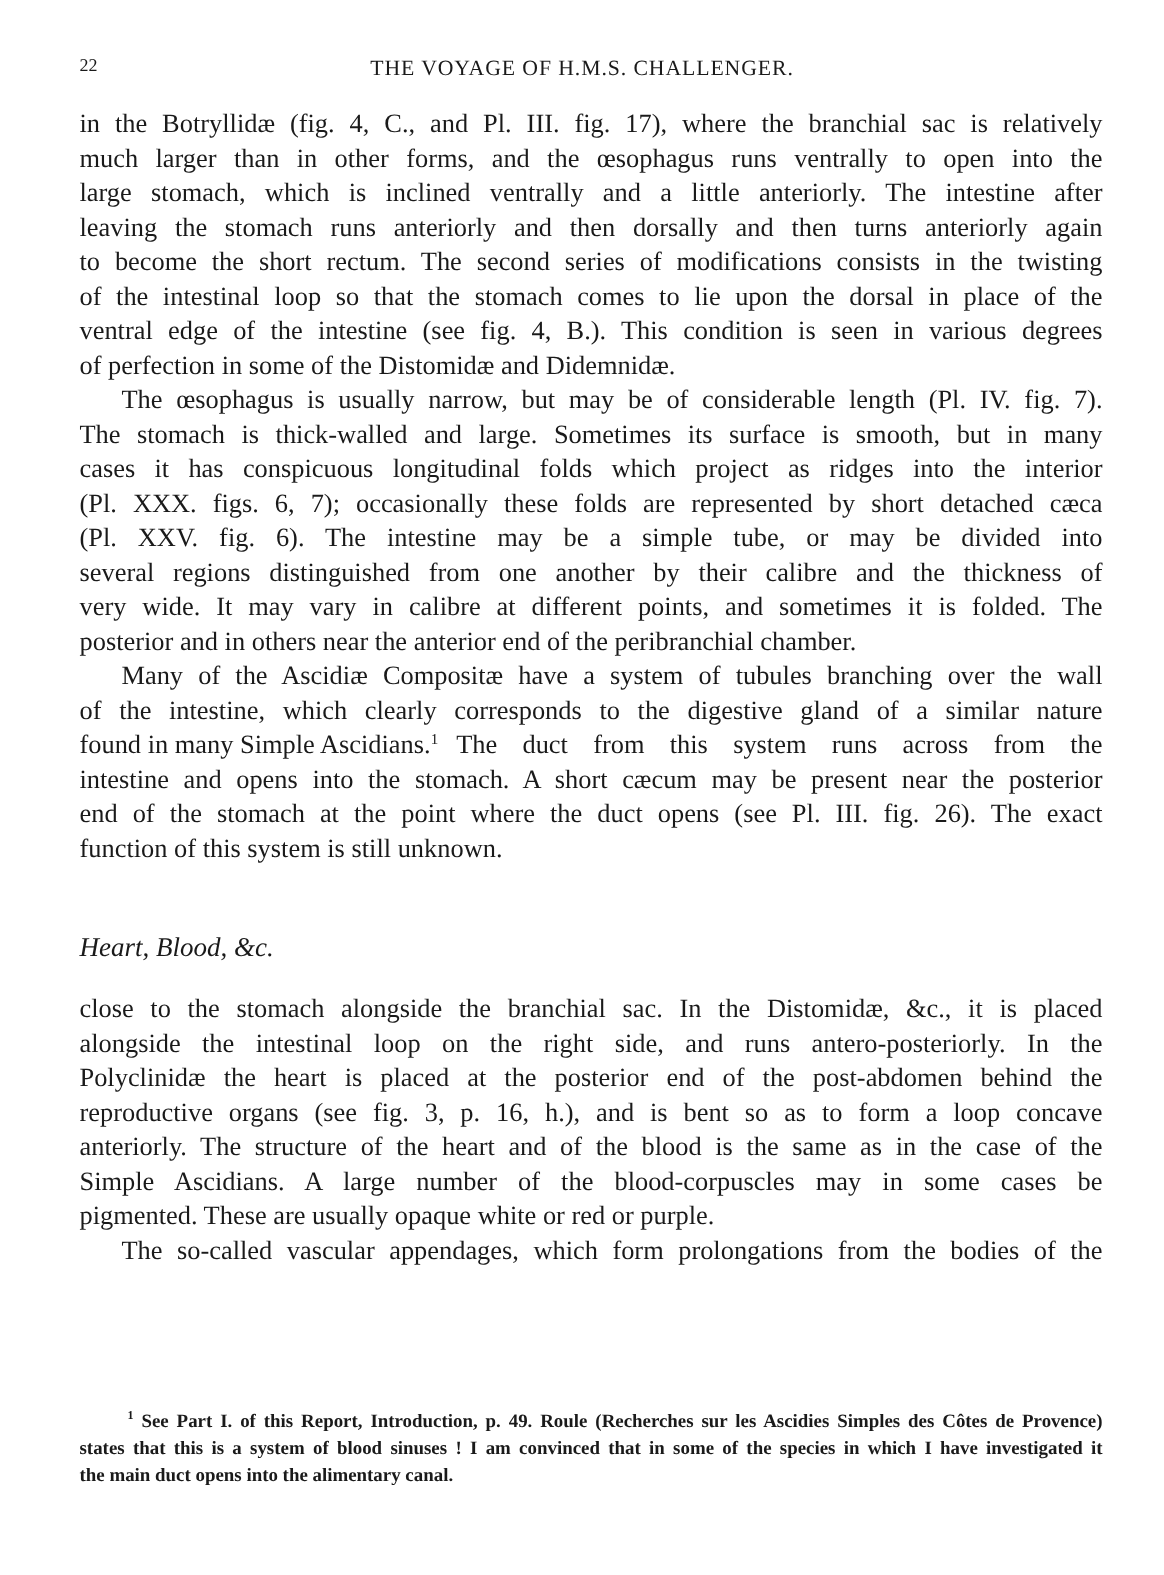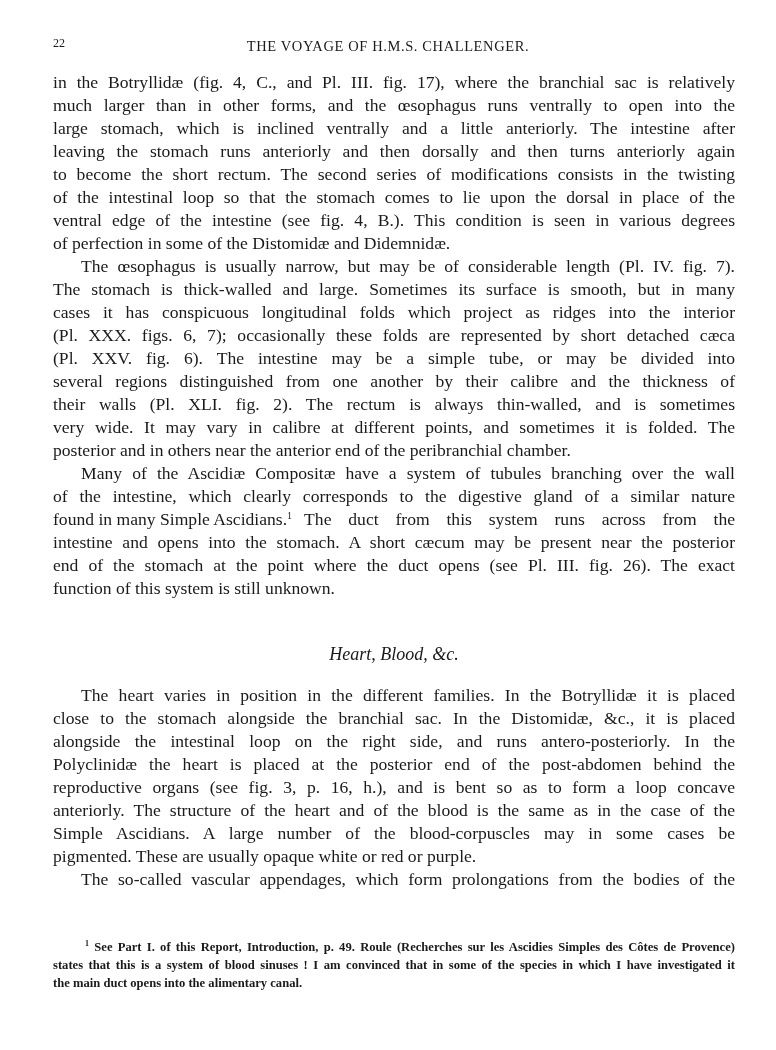--- a/index.html
+++ b/index.html
@@ -9,21 +9,21 @@
   .page-number { position: absolute; left: 0; top: 0; font-size: 12px; }
   .running-title { position: absolute; left: 0; right: 12px; top: 2px; text-align: center;
                    font-size: 14.5px; letter-spacing: 0.6px; }
   .body-text { position: absolute; left: 53px; top: 71px; width: 682px; }
   .line { height: 23px; line-height: 23px; font-size: 17.6px; white-space: nowrap;
           text-align: justify; text-align-last: justify; }
   .line.last { text-align-last: left; }
   .line.indent { padding-left: 28px; }
   .spacer { height: 40px; }
   .section-heading { height: 28px; line-height: 28px; font-size: 18px; font-style: italic;
-                     text-align: center; margin: 0 0 16px 0; }
+                     margin: 0 0 16px 0; }
   sup { font-size: 10px; vertical-align: 6px; line-height: 0; }
   .footnotes { position: absolute; left: 53px; top: 938px; width: 682px; }
   .fn-line { height: 18px; line-height: 18px; font-size: 12.6px; font-weight: bold;
              white-space: nowrap; text-align: justify; text-align-last: justify; }
   .fn-line.indent { padding-left: 32px; }
   .fn-line.last { text-align-last: left; }
   .fn-line sup { font-size: 8px; vertical-align: 5px; }
 </style>
 </head>
 <body>
@@ -46,21 +46,20 @@
     <div class="line last">of perfection in some of the Distomidæ and Didemnidæ.</div>
   </div>
 
   <div>
     <div class="line indent">The œsophagus is usually narrow, but may be of considerable length (Pl. IV. fig. 7).</div>
     <div class="line">The stomach is thick-walled and large.  Sometimes its surface is smooth, but in many</div>
     <div class="line">cases it has conspicuous longitudinal folds which project as ridges into the interior</div>
     <div class="line">(Pl. XXX. figs. 6, 7); occasionally these folds are represented by short detached cæca</div>
     <div class="line">(Pl. XXV. fig. 6).  The intestine may be a simple tube, or may be divided into</div>
     <div class="line">several regions distinguished from one another by their calibre and the thickness of</div>
-    <div class="line">their walls (Pl. XLI. fig. 2).  The rectum is always thin-walled, and is sometimes</div>
     <div class="line">very wide.  It may vary in calibre at different points, and sometimes it is folded.  The</div>
     <div class="line last">posterior and in others near the anterior end of the peribranchial chamber.</div>
   </div>
 
   <div>
     <div class="line indent">Many of the Ascidiæ Compositæ have a system of tubules branching over the wall</div>
     <div class="line">of the intestine, which clearly corresponds to the digestive gland of a similar nature</div>
     <div class="line" style="display:flex;justify-content:space-between;">
       <span><span>found in many Simple Ascidians.</span><sup>1</sup></span>
       <span style="flex:1;text-align:justify;text-align-last:justify;padding-left:12px;">  The duct from this system runs across from the</span>
@@ -68,21 +67,20 @@
     <div class="line">intestine and opens into the stomach.  A short cæcum may be present near the posterior</div>
     <div class="line">end of the stomach at the point where the duct opens (see Pl. III. fig. 26).  The exact</div>
     <div class="line last">function of this system is still unknown.</div>
   </div>
 
   <div class="spacer"></div>
 
   <div class="section-heading">Heart, Blood, &amp;c.</div>
 
   <div>
-    <div class="line indent">The heart varies in position in the different families.  In the Botryllidæ it is placed</div>
     <div class="line">close to the stomach alongside the branchial sac.  In the Distomidæ, &amp;c., it is placed</div>
     <div class="line">alongside the intestinal loop on the right side, and runs antero-posteriorly.  In the</div>
     <div class="line">Polyclinidæ the heart is placed at the posterior end of the post-abdomen behind the</div>
     <div class="line">reproductive organs (see fig. 3, p. 16, h.), and is bent so as to form a loop concave</div>
     <div class="line">anteriorly.  The structure of the heart and of the blood is the same as in the case of the</div>
     <div class="line">Simple Ascidians.  A large number of the blood-corpuscles may in some cases be</div>
     <div class="line last">pigmented.  These are usually opaque white or red or purple.</div>
   </div>
 
   <div>

